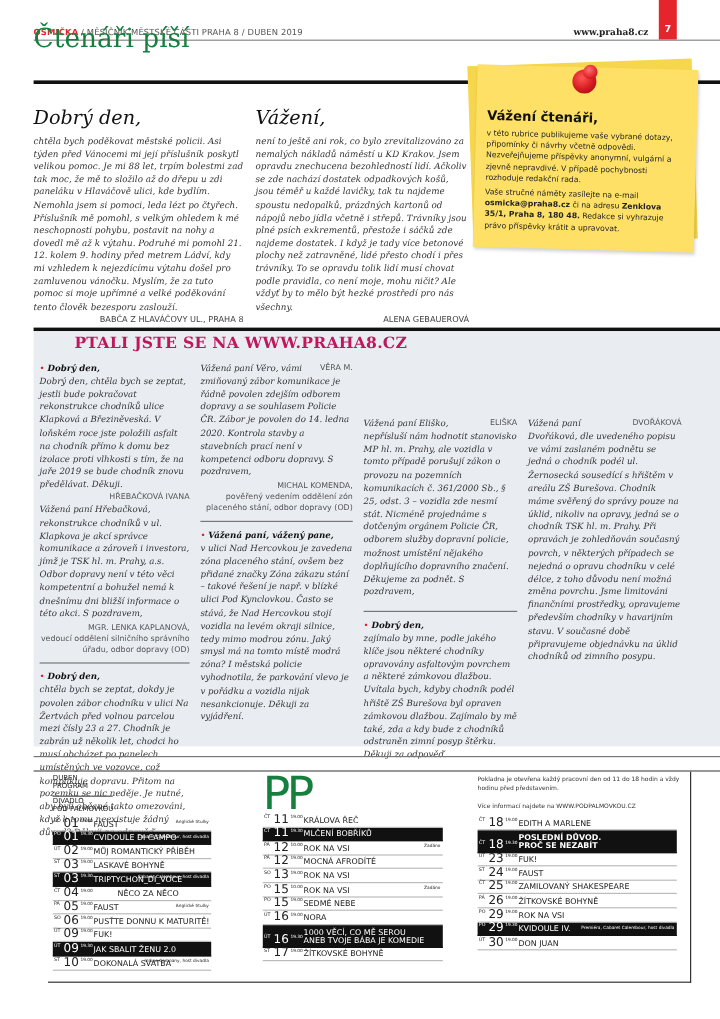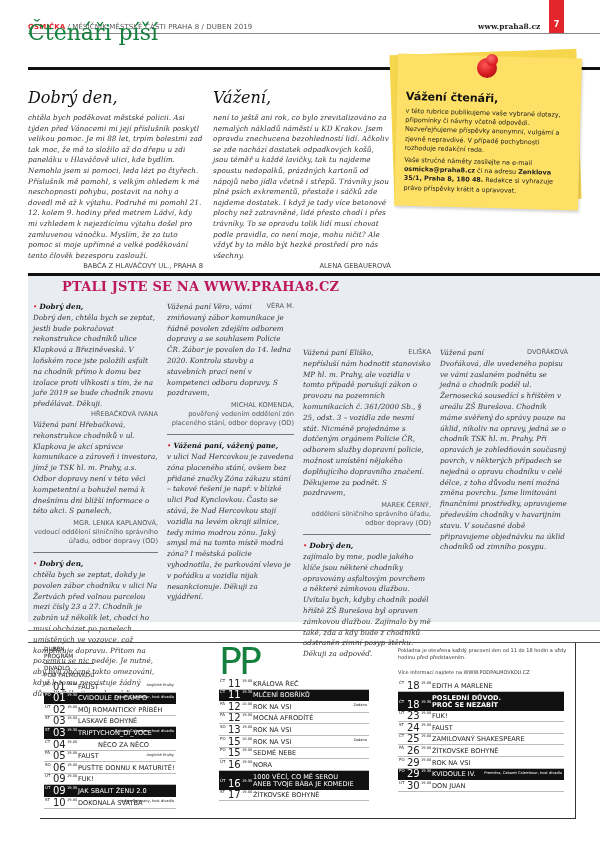--- a/index.html
+++ b/index.html
@@ -101,21 +101,21 @@
 </div>
 <div class="pin"></div>
 <div class="pin-head"></div>
 
 <div class="qa-rule"></div>
 <section class="qa"></section>
 <h2 class="qa-title">PTALI JSTE SE NA WWW.PRAHA8.CZ</h2>
 
 <div class="col" id="col-1">
   <p><span class="dot">• </span><span class="lead">Dobrý den,</span><br><span>Dobrý den, chtěla bych se zeptat, jestli bude pokračovat rekonstrukce chodníků ulice Klapková a Březiněveská. V loňském roce jste položili asfalt na chodník přímo k domu bez izolace proti vlhkosti s tím, že na jaře 2019 se bude chodník znovu předělávat. Děkuji.</span> <span class="sig-inline">HŘEBAČKOVÁ IVANA</span></p>
-  <p>Vážená paní Hřebačková, rekonstrukce chodníků v ul. Klapkova je akcí správce komunikace a zároveň i investora, jímž je TSK hl. m. Prahy, a.s. Odbor dopravy není v této věci kompetentní a bohužel nemá k dnešnímu dni bližší informace o této akci. S panelech,</p>
+  <p>Vážená paní Hřebačková, rekonstrukce chodníků v ul. Klapkova je akcí správce komunikace a zároveň i investora, jímž je TSK hl. m. Prahy, a.s. Odbor dopravy není v této věci kompetentní a bohužel nemá k dnešnímu dni bližší informace o této akci. S pozdravem,</p>
   <div class="sig"><span>MGR. LENKA KAPLANOVÁ,</span><br><span>vedoucí oddělení silničního správního úřadu, odbor dopravy (OD)</span></div>
   <hr>
   <p><span class="dot">• </span><span class="lead">Dobrý den,</span><br><span>chtěla bych se zeptat, dokdy je povolen zábor chodníku v ulici Na Žertvách před volnou parcelou mezi čísly 23 a 27. Chodník je zabrán už několik let, chodci ho musí obcházet po panelech umístěných ve vozovce, což komplikuje dopravu. Přitom na pozemku se nic neděje. Je nutné, aby byli občané takto omezováni, když k tomu neexistuje žádný důvod? Děkuji za odpověď.</span></p>
 </div>
 
 <div class="col" id="col-2" style="top:280px;">
   <div style="height:0;overflow:hidden"></div>
   <p style="margin-top:22px;">
       <span class="sig-inline">VĚRA M.</span>
     </p>
@@ -123,21 +123,20 @@
   <div class="sig"><span>MICHAL KOMENDA,</span><br><span>pověřený vedením oddělení zón placeného stání, odbor dopravy (OD)</span></div>
   <hr>
   <p><span class="dot">• </span><span class="lead">Vážená paní, vážený pane,</span><br><span>v ulici Nad Hercovkou je zavedena zóna placeného stání, ovšem bez přidané značky Zóna zákazu stání – takové řešení je např. v blízké ulici Pod Kynclovkou. Často se stává, že Nad Hercovkou stojí vozidla na levém okraji silnice, tedy mimo modrou zónu. Jaký smysl má na tomto místě modrá zóna? I městská policie vyhodnotila, že parkování vlevo je v pořádku a vozidla nijak nesankcionuje. Děkuji za vyjádření.</span></p>
 </div>
 
 <div class="col" id="col-3" style="top:280px;">
   <p style="margin-top:68px;">
       <span class="sig-inline">ELIŠKA</span>
     </p>
   <p style="margin-top:14px;">Vážená paní Eliško, nepřísluší nám hodnotit stanovisko MP hl. m. Prahy, ale vozidla v tomto případě porušují zákon o provozu na pozemních komunikacích č. 361/2000 Sb., § 25, odst. 3 – vozidla zde nesmí stát. Nicméně projednáme s dotčeným orgánem Policie ČR, odborem služby dopravní policie, možnost umístění nějakého doplňujícího dopravního značení. Děkujeme za podnět. S pozdravem,</p>
-  <div class="sig"><span>MAREK ČERNÝ,</span><br><span>oddělení silničního správního úřadu, odbor dopravy (OD)</span></div>
   <hr>
   <p><span class="dot">• </span><span class="lead">Dobrý den,</span><br><span>zajímalo by mne, podle jakého klíče jsou některé chodníky opravovány asfaltovým povrchem a některé zámkovou dlažbou. Uvítala bych, kdyby chodník podél hřiště ZŠ Burešova byl opraven zámkovou dlažbou. Zajímalo by mě také, zda a kdy bude z chodníků odstraněn zimní posyp štěrku. Děkuji za odpověď.</span></p>
 </div>
 
 <div class="col" id="col-4">
   <p style="margin-top:68px;">
       <span class="sig-inline">DVOŘÁKOVÁ</span>
     </p>
   <p style="margin-top:14px;">Vážená paní Dvořáková, dle uvedeného popisu ve vámi zaslaném podnětu se jedná o chodník podél ul. Žernosecká sousedící s hřištěm v areálu ZŠ Burešova. Chodník máme svěřený do správy pouze na úklid, nikoliv na opravy, jedná se o chodník TSK hl. m. Prahy. Při opravách je zohledňován současný povrch, v některých případech se nejedná o opravu chodníku v celé délce, z toho důvodu není možná změna povrchu. Jsme limitováni finančními prostředky, opravujeme především chodníky v havarijním stavu. V současné době připravujeme objednávku na úklid chodníků od zimního posypu.</p>
 </div>

